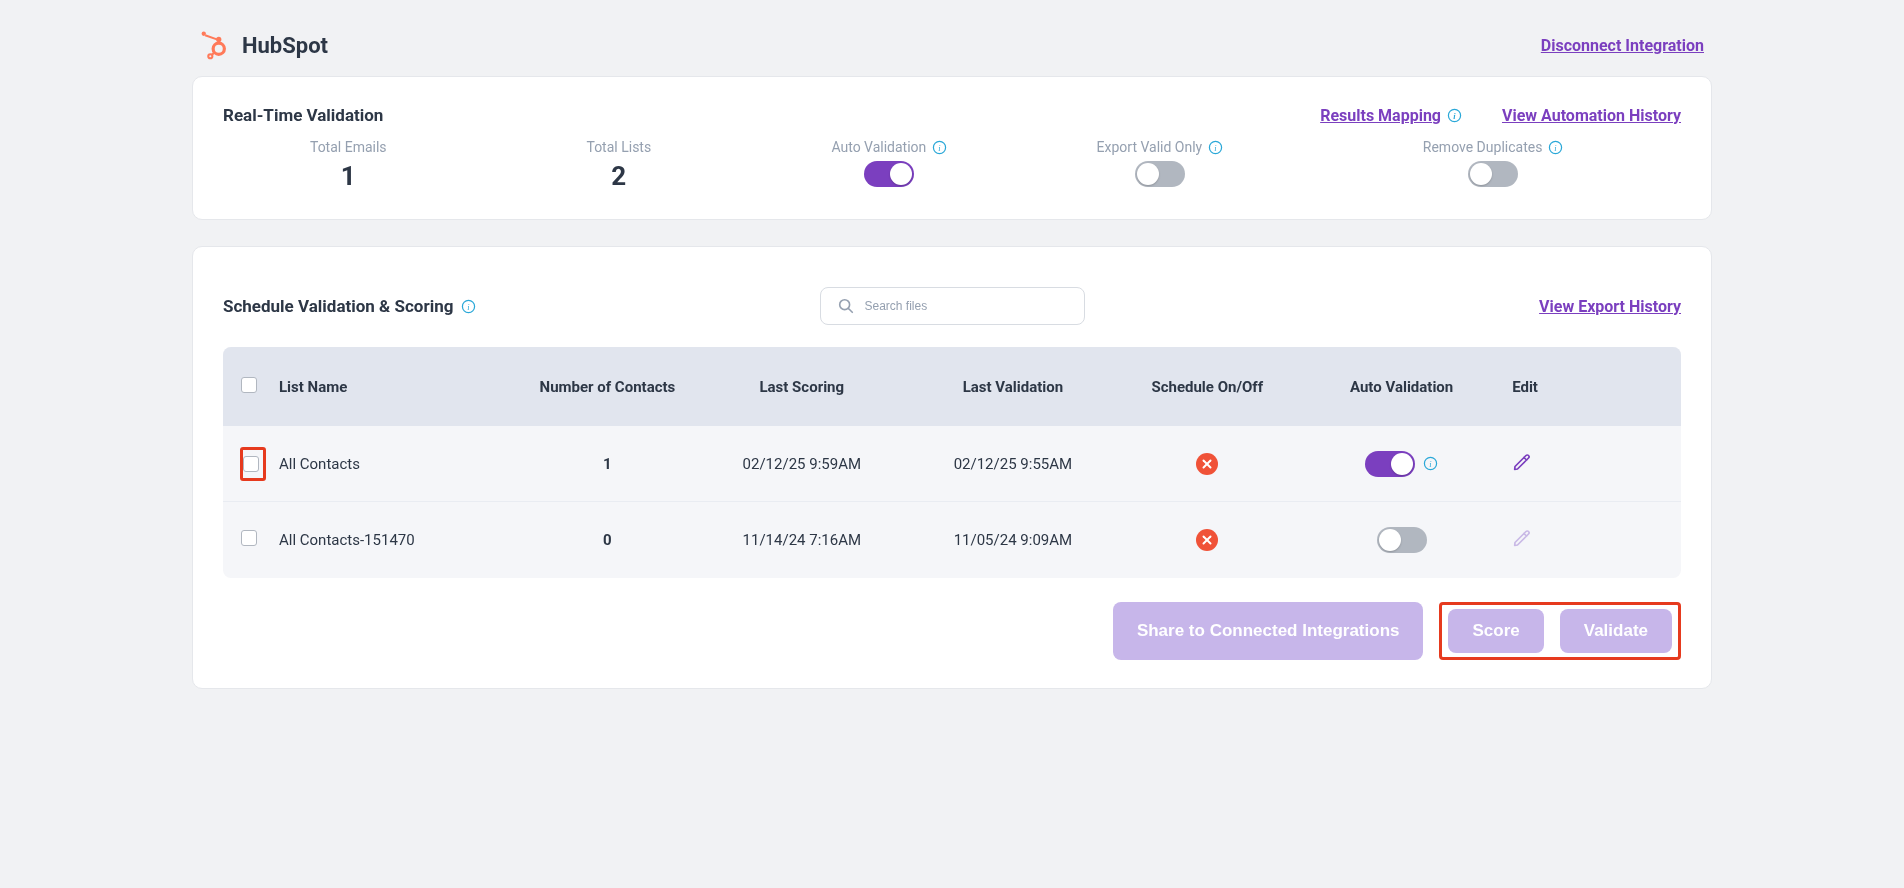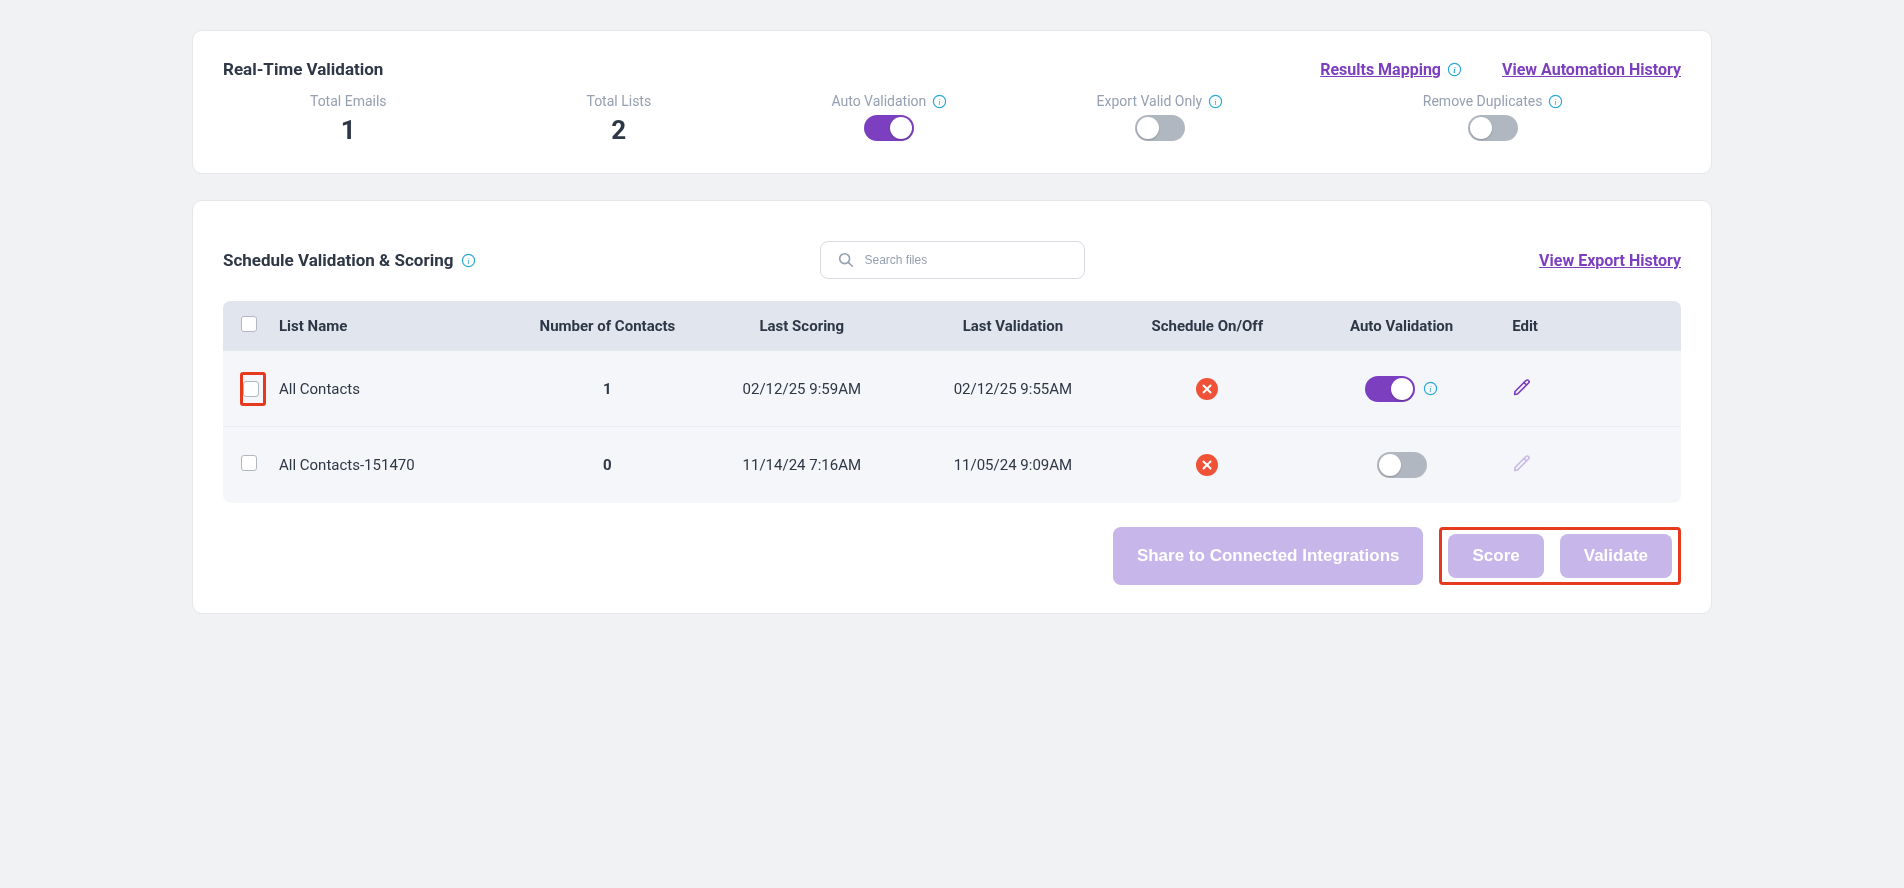--- a/index.html
+++ b/index.html
@@ -164,21 +164,21 @@
   }
   .thead, .trow {
     display: grid;
     grid-template-columns: 28px 1.4fr 1fr 1.2fr 1.2fr 1fr 1.2fr 0.9fr;
     align-items: center;
     padding: 0 18px;
     gap: 10px;
   }
   .thead {
     background: #e1e5ee;
-    height: 50px;
+    height: 79px;
     font-weight: 700;
     color: #2d3746;
     font-size: 15px;
   }
   .trow {
     height: 76px;
     border-bottom: 1px solid #e9ecf2;
     font-size: 15px;
     color: #2d3746;
   }
@@ -233,20 +233,35 @@
     border-radius: 4px;
     display: flex;
     gap: 16px;
   }
 </style>
 </head>
 <body>
 
 <div class="page">
 
+  <div class="header-row">
+    <div class="brand">
+      <svg class="hubspot-glyph" viewBox="0 0 32 32">
+        <circle cx="4" cy="4" r="2.3" fill="#ff7a59"></circle>
+        <circle cx="20" cy="10" r="2.8" fill="#ff7a59"></circle>
+        <line x1="5.5" y1="5.5" x2="18" y2="10" stroke="#ff7a59" stroke-width="2.2"></line>
+        <circle cx="20" cy="20" r="6" fill="none" stroke="#ff7a59" stroke-width="3.4"></circle>
+        <line x1="20" y1="12" x2="20" y2="14" stroke="#ff7a59" stroke-width="2.2"></line>
+        <circle cx="11" cy="28" r="2.2" fill="none" stroke="#ff7a59" stroke-width="2.2"></circle>
+        <line x1="15.5" y1="24" x2="12.5" y2="26.5" stroke="#ff7a59" stroke-width="2.2"></line>
+      </svg>
+      <span class="brand-name">HubSpot</span>
+    </div>
+    <a class="disconnect-link">Disconnect Integration</a>
+  </div>
 
   <div class="card">
     <div class="card-header">
       <div class="card-title">Real-Time Validation</div>
       <div class="header-links">
         <a class="header-link">
           <span>Results Mapping</span>
           <span class="info-icon">
             <svg width="15" height="15" viewBox="0 0 16 16">
                 <circle cx="8" cy="8" r="6.5" fill="none" stroke="#2aa8d8" stroke-width="1.3"></circle>

